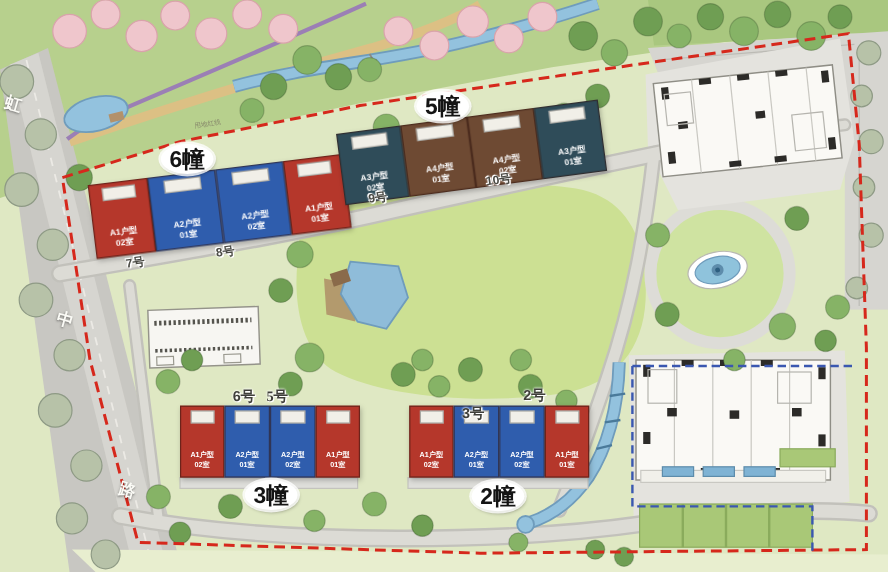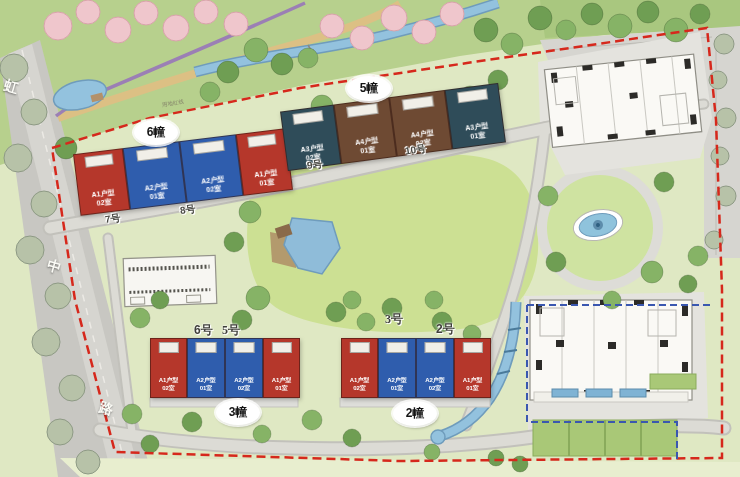--- a/index.html
+++ b/index.html
@@ -15,21 +15,21 @@
   .u-teal{background:#2f4c59;}
   .u-brown{background:#6e4a33;}
   .core{position:absolute;top:3px;left:50%;transform:translateX(-50%);
         width:58%;height:11px;background:#f1efe8;border:1px solid rgba(0,0,0,.3);}
   .lbl{color:#fff;font-weight:bold;font-size:7px;line-height:1.3;text-align:center;
        margin-bottom:5px;white-space:nowrap;}
   .lbl span{display:block;}
   .bldg-sm .lbl{font-size:6px;margin-bottom:4px;}
   .badge{position:absolute;width:44px;height:25px;background:#fff;border-radius:50%;
          display:flex;align-items:center;justify-content:center;font-weight:bold;
-         font-size:12px;color:#141414;
+         font-size:19px;color:#141414;
          box-shadow:0 0 0 2px rgba(255,255,255,.8),1px 2px 3px rgba(0,0,0,.35);}
   .roadnum{position:absolute;font-weight:bold;font-size:10px;color:#4a4a44;
            text-shadow:0 0 2px #fff,0 0 2px #fff,1px 1px 0 #fff,-1px -1px 0 #fff;}
   .entnum{position:absolute;font-weight:bold;font-size:12px;color:#3f3f3a;
           text-shadow:0 0 2px #fff,0 0 2px #fff,1px 1px 0 #fff;}
   .streetchar{position:absolute;color:#fbfbf6;font-weight:bold;font-size:14px;
               transform:rotate(16deg);text-shadow:0 1px 2px rgba(0,0,0,.45);}
   .note{position:absolute;font-size:5.5px;color:#85856a;transform:rotate(-9deg);}
 </style>
 </head>
@@ -417,31 +417,31 @@
     <div class="core"></div>
     <div class="lbl">
           <span>A1户型</span>
           <span>01室</span>
         </div>
   </div>
 </div>
 
 <div class="badge" style="left:134px;top:120px;">6幢</div>
 <div class="badge" style="left:347px;top:76px;">5幢</div>
-<div class="badge" style="left:204px;top:400px;margin-left:12px;">3幢</div>
+<div class="badge" style="left:204px;top:400px;">3幢</div>
 <div class="badge" style="left:393px;top:401px;text-align:center;">2幢</div>
 
 <div class="roadnum" style="left:105px;top:212px;transform:rotate(-8deg);">7号</div>
 <div class="roadnum" style="left:180px;top:203px;transform:rotate(-8deg);">8号</div>
 <div class="roadnum" style="left:307px;top:158px;transform:rotate(-8deg);">9号</div>
 <div class="roadnum" style="left:405px;top:143px;transform:rotate(-8deg);">10号</div>
 
 <div class="entnum" style="left:194px;top:322px;">6号</div>
 <div class="entnum" style="left:222px;top:322px;font-family:Liberation Serif, serif;">5号</div>
-<div class="entnum" style="left:385px;top:311px;font-family:Liberation Serif, serif;">3号</div>
+<div class="entnum" style="left:385px;top:336px;">3号</div>
 <div class="entnum" style="left:436px;top:321px;">2号</div>
 
 <div class="streetchar" style="left:4px;top:78px;">虹</div>
 <div class="streetchar" style="left:47px;top:258px;">中</div>
 <div class="streetchar" style="left:99px;top:400px;">路</div>
 
 <div class="note" style="left:162px;top:100px;">用地红线</div>
 
 </div>
 

